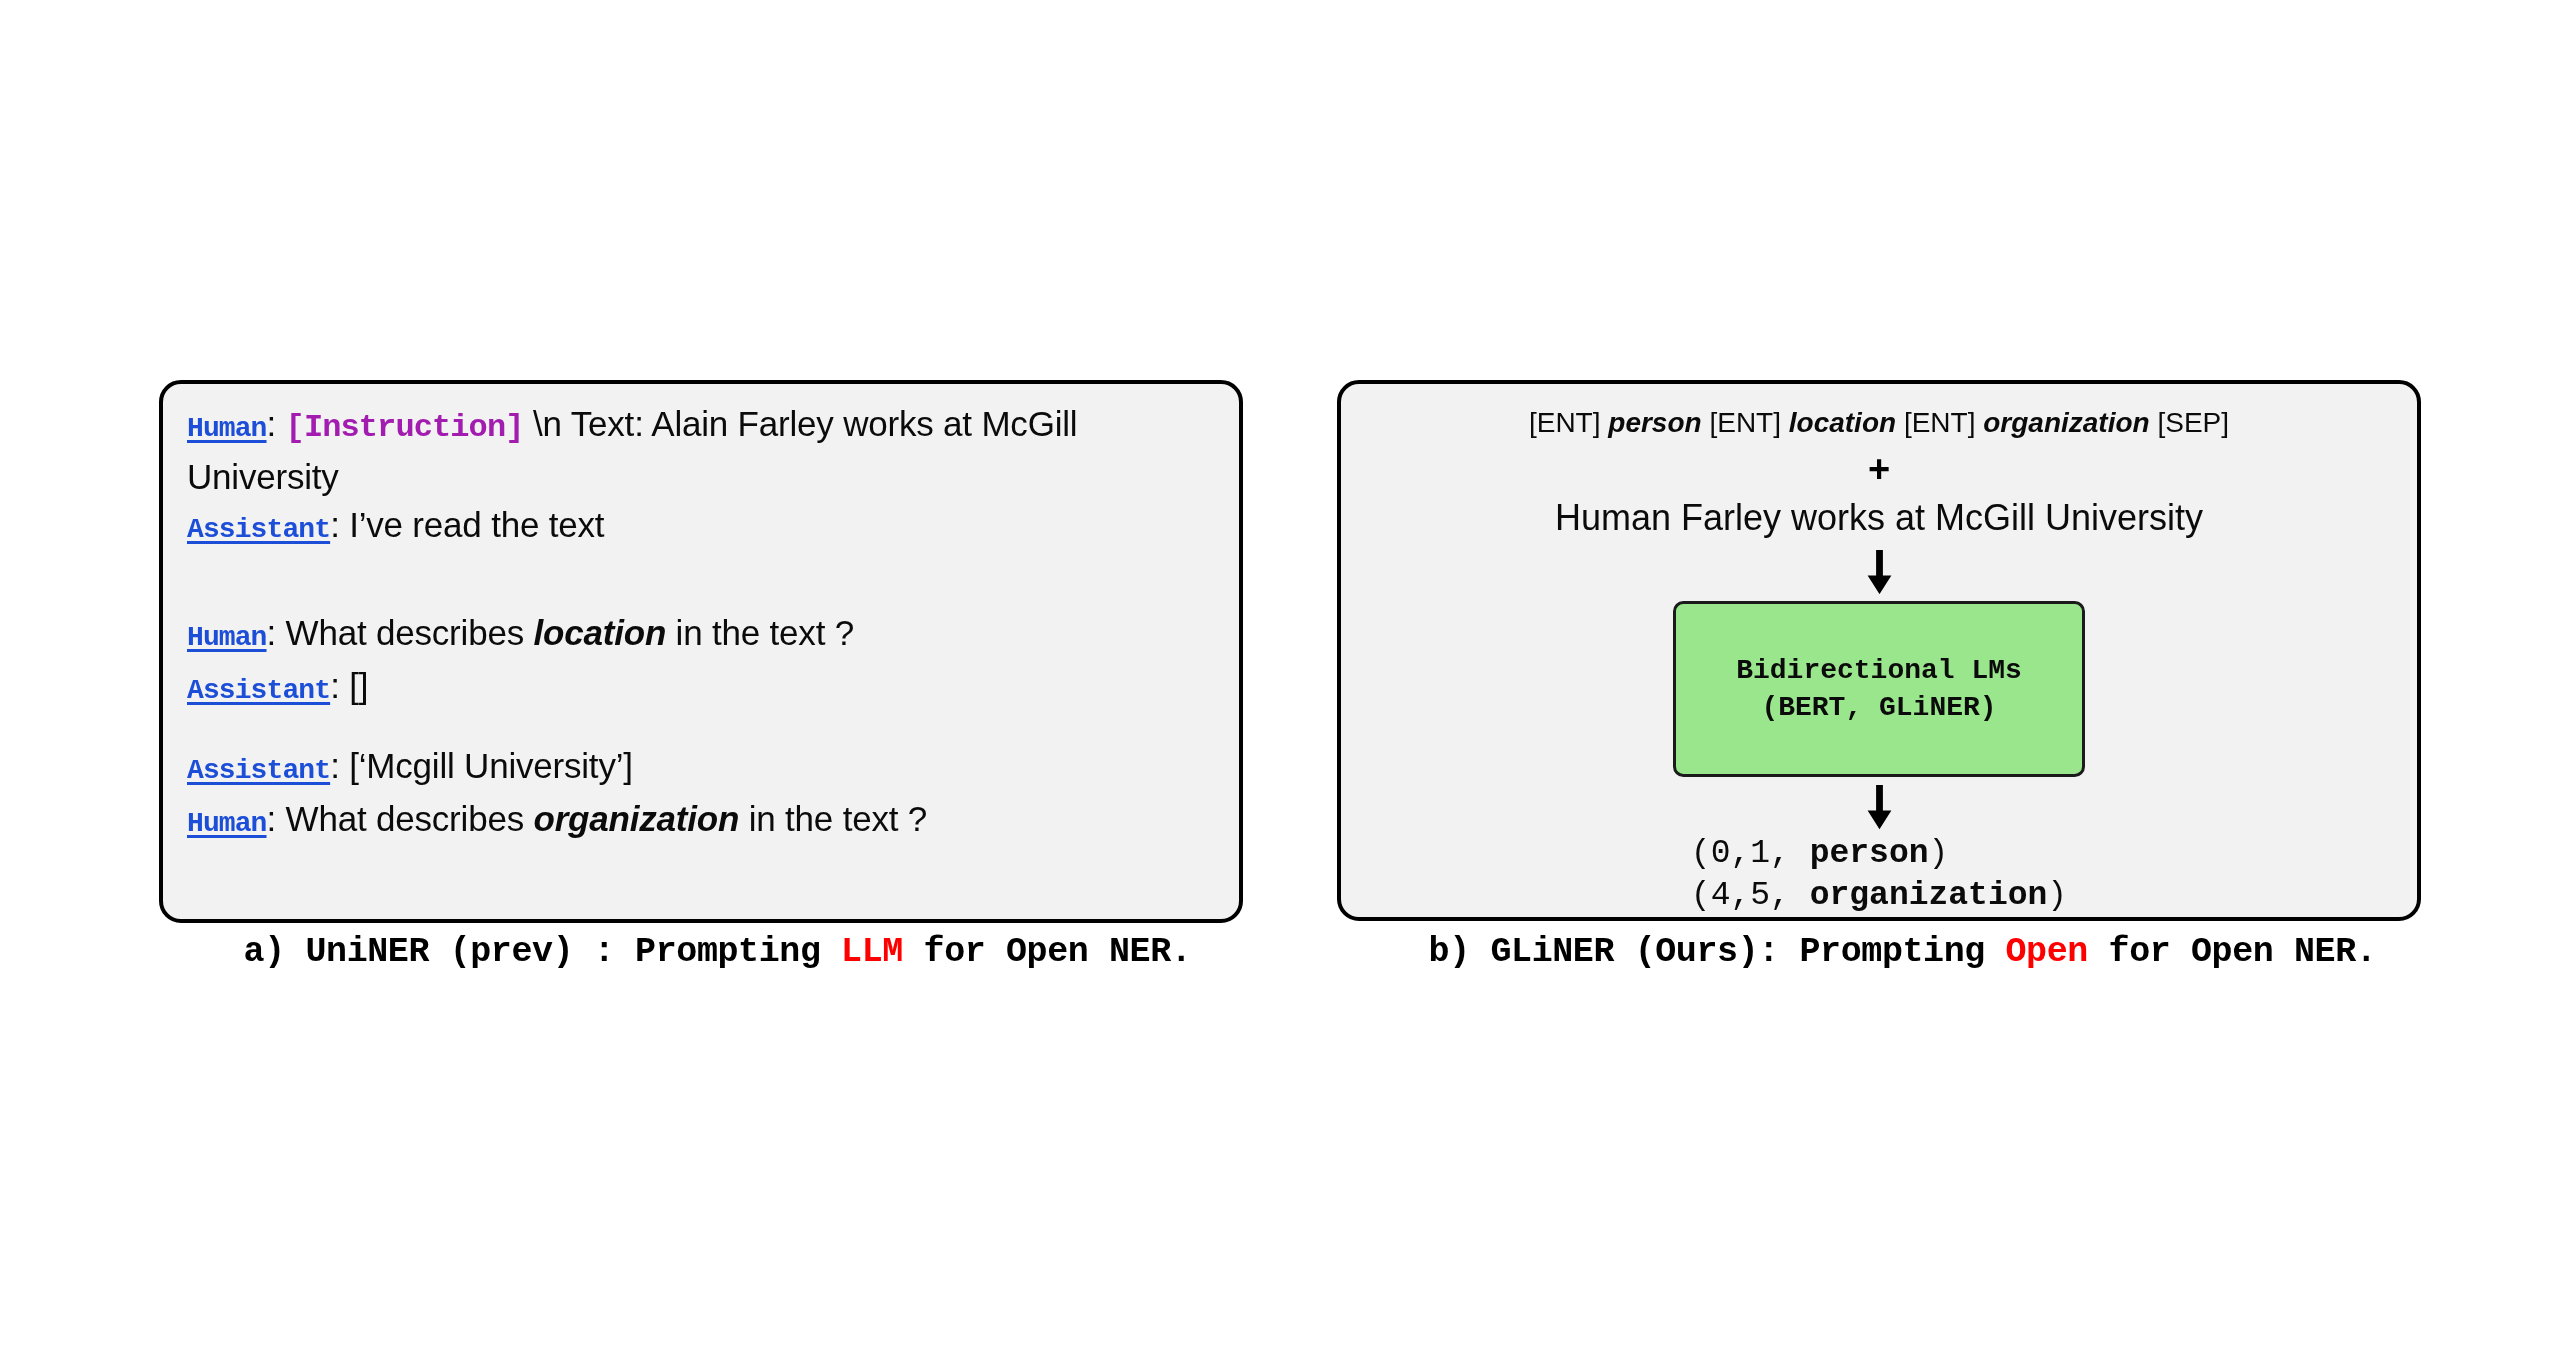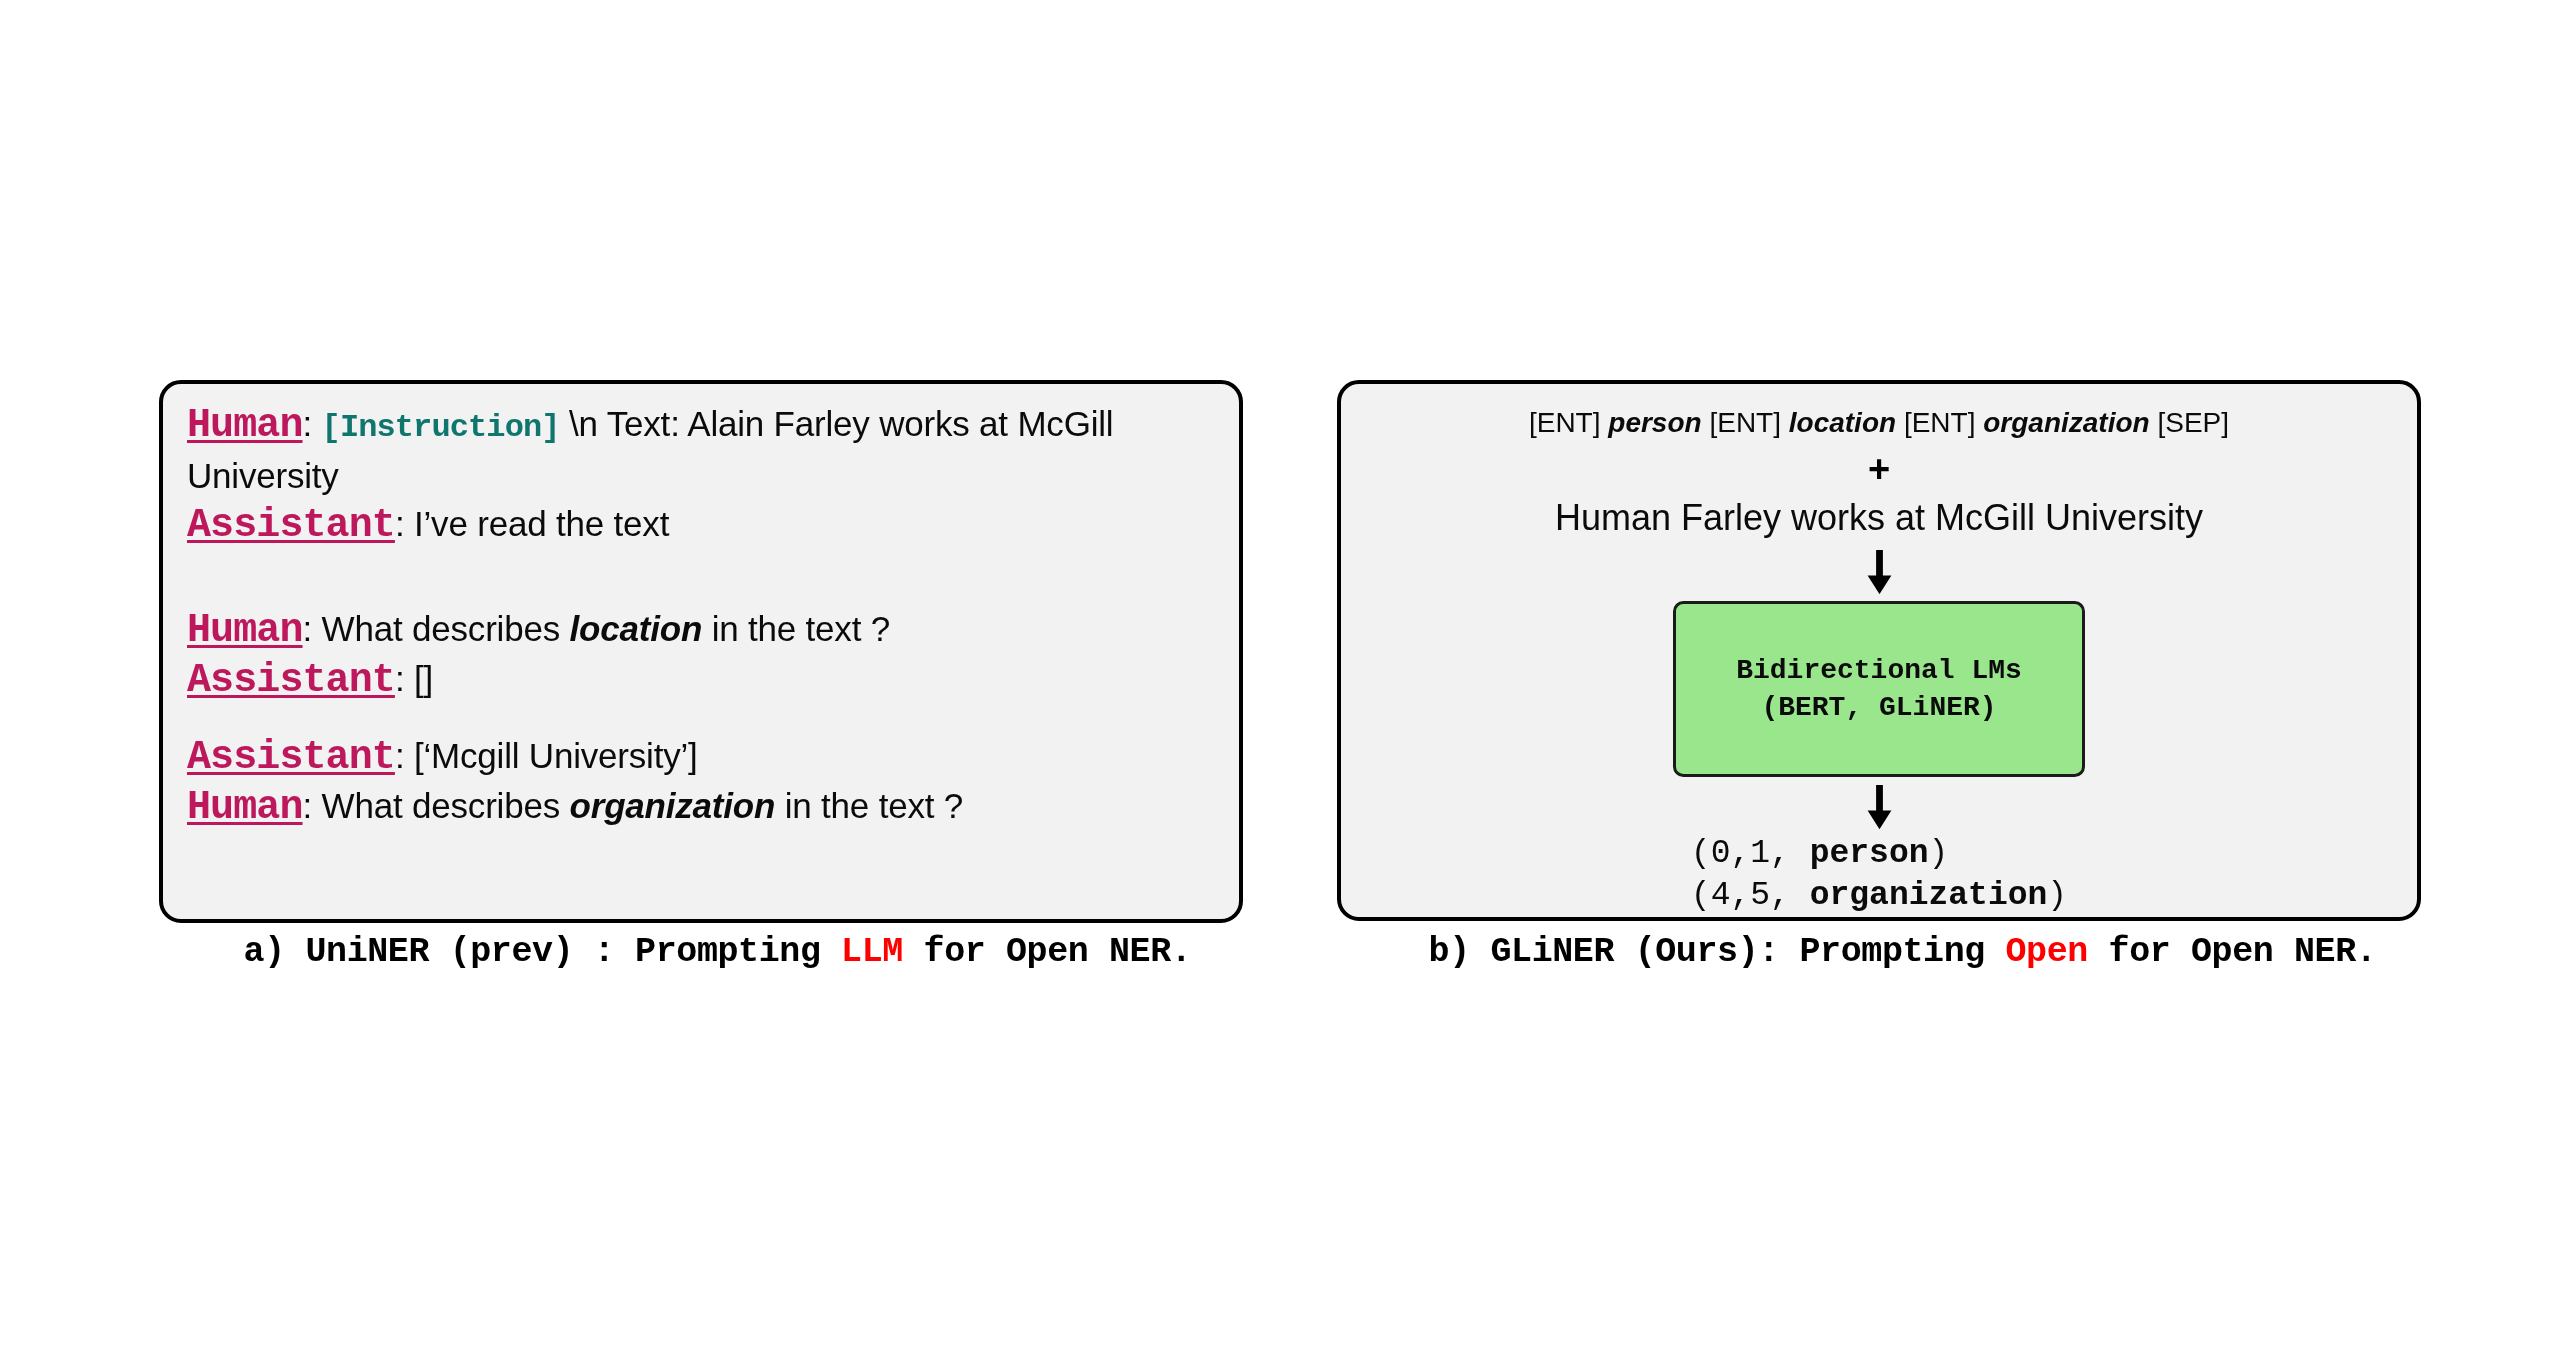--- a/index.html
+++ b/index.html
@@ -54,32 +54,32 @@
     color: #0b0b0b;
     letter-spacing: -0.2px;
     white-space: normal;
   }
   .chat-block { margin-bottom: 0; }
   .gap { height: 27.5px; }
 
   .role {
     font-family: "Liberation Mono", "DejaVu Sans Mono", monospace;
     font-weight: bold;
-    font-size: 40px;
+    font-size: 28px;
     text-decoration: underline;
     text-underline-offset: 4.3px;
     text-decoration-thickness: 3.4px;
-    color: #be185d;
+    color: #1d4ed8;
     letter-spacing: -0.9px;
   }
   .instruction {
     font-family: "Liberation Mono", "DejaVu Sans Mono", monospace;
     font-weight: bold;
     font-size: 32px;
-    color: #0f766e;
+    color: #a21caf;
     letter-spacing: -0.9px;
   }
   .ent-bold-italic {
     font-weight: bold;
     font-style: italic;
   }
 
   
   #panel-b {
     left: 1337px;

